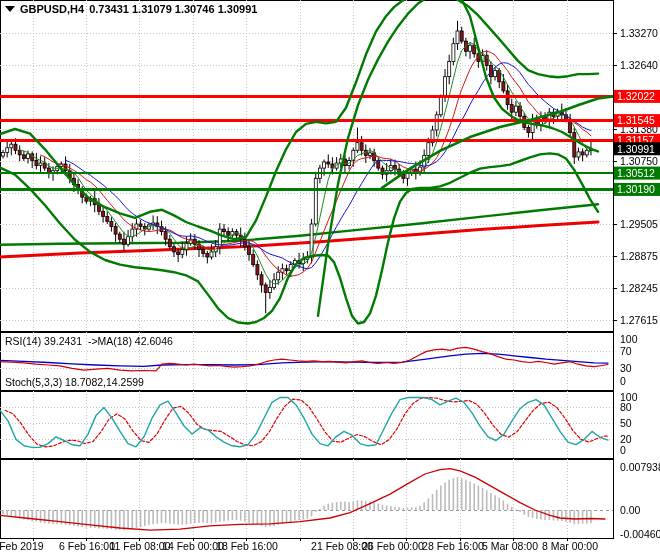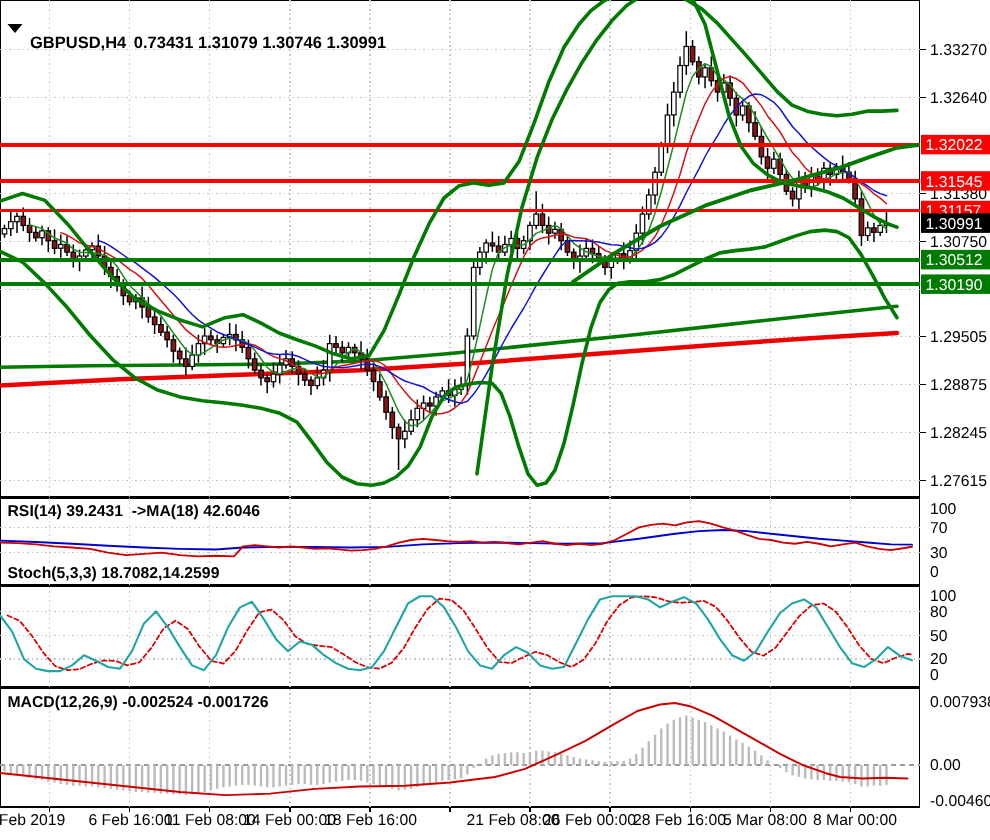--- a/index.html
+++ b/index.html
@@ -1,24 +1,24 @@
 <!DOCTYPE html>
 <html><head>
 <meta charset="utf-8">
 <style>
   html,body{margin:0;padding:0;background:#fff;}
   #app{position:relative;width:660px;height:560px;background:#fff;overflow:hidden;
        font-family:"Liberation Sans",sans-serif;}
   #chart-svg{position:absolute;left:0;top:0;}
-  .hdr{position:absolute;font-size:10.5px;color:#000;white-space:pre;font-weight:bold;}
+  .hdr{position:absolute;font-size:10.5px;color:#000;white-space:pre;}
   #title-bar{position:absolute;left:5px;top:3px;font-size:11px;font-weight:700;color:#000;
              display:flex;align-items:center;gap:5px;}
   #title-bar .tri{width:0;height:0;border-left:5px solid transparent;border-right:5px solid transparent;
                   border-top:6px solid #000;display:inline-block;}
-  .txt{white-space:pre;margin-top:20px;}
+  .txt{white-space:pre;}
 </style>
 </head>
 <body>
 
 <div id="app">
   <svg id="chart-svg" width="660" height="560" viewBox="0 0 660 560">
       <rect x="0" y="0" width="613" height="331" fill="#ffffff" stroke="#000000" stroke-width="1" shape-rendering="crispEdges"></rect>
       <rect x="0" y="332" width="613" height="58" fill="#ffffff" stroke="#000000" stroke-width="1" shape-rendering="crispEdges"></rect>
       <rect x="0" y="391" width="613" height="67" fill="#ffffff" stroke="#000000" stroke-width="1" shape-rendering="crispEdges"></rect>
       <rect x="0" y="459" width="613" height="79" fill="#ffffff" stroke="#000000" stroke-width="1" shape-rendering="crispEdges"></rect>
@@ -600,14 +600,13 @@
     </svg>
 
   <div id="title-bar">
     <span class="tri"></span>
     <span class="txt">GBPUSD,H4</span>
     <span class="txt">0.73431 1.31079 1.30746 1.30991</span>
   </div>
 
   <div class="hdr" style="left:5px;top:335px;">RSI(14) 39.2431  -&gt;MA(18) 42.6046</div>
   <div class="hdr" style="left:5px;top:376px;">Stoch(5,3,3) 18.7082,14.2599</div>
-  <div class="hdr" style="left:5px;top:462px;">MACD(12,26,9) -0.002524 -0.001726</div>
 </div>
 
 </body></html>

